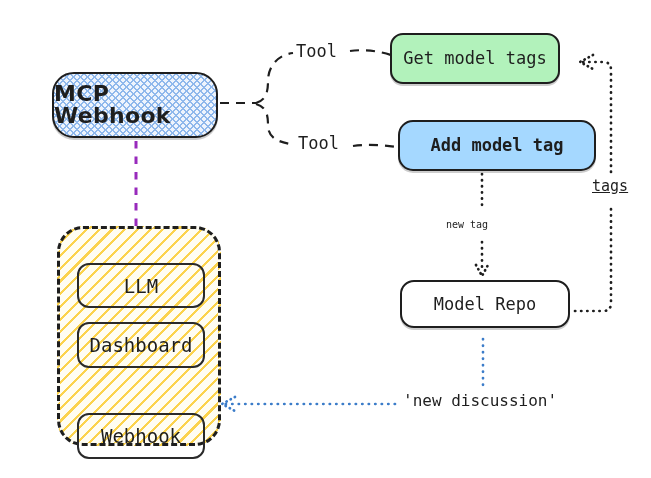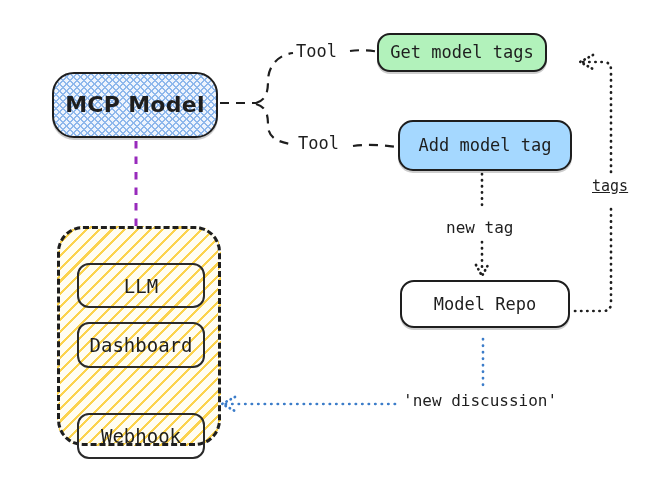--- a/index.html
+++ b/index.html
@@ -35,22 +35,22 @@
   .node-mcp{
     left:52px;top:72px;width:166px;height:66px;border-radius:22px;
     border-width:2.6px;
     background-color:#eef4fd;
     background-image:
       repeating-linear-gradient(45deg, var(--blue-hatch) 0 1.4px, transparent 1.4px 5px),
       repeating-linear-gradient(135deg, var(--blue-hatch) 0 1.4px, transparent 1.4px 5px);
     font-family:"DejaVu Sans","Liberation Sans",sans-serif;
     font-weight:800;font-size:22px;letter-spacing:.3px;
   }
-  .node-green{left:377px;top:33px;width:170px;height:39px;border-radius:13px;background:var(--green-fill);}
-  .node-blue{left:398px;top:120px;width:174px;height:51px;border-radius:15px;background:var(--blue-fill);}
+  .node-green{left:390px;top:33px;width:170px;height:51px;border-radius:13px;background:var(--green-fill);}
+  .node-blue{left:398px;top:120px;width:198px;height:51px;border-radius:15px;background:var(--blue-fill);font-weight:bold;}
   .node-repo{left:400px;top:280px;width:170px;height:48px;border-radius:14px;background:var(--white-fill);}
 
   .group{
     position:absolute;z-index:2;box-sizing:border-box;
     left:57px;top:226px;width:164px;height:220px;border-radius:26px;
     border:3.4px dashed var(--stroke);
     background-color:#fffdf2;
     background-image:repeating-linear-gradient(135deg, var(--yellow-hatch) 0 2.2px, transparent 2.2px 9px);
   }
   .subnode{
@@ -63,21 +63,21 @@
   .subnode-llm{top:263px;}
   .subnode-dashboard{top:322px;height:46px;}
   .subnode-webhook{top:381px;height:46px;margin-top:32px;}
 
   .edge-label{
     position:absolute;z-index:4;font-size:17px;line-height:1;white-space:nowrap;
   }
   .label-tool-top{left:296px;top:43px;}
   .label-tool-bottom{left:298px;top:135px;}
   .label-tags{left:592px;top:179px;font-size:15px;text-decoration:underline;}
-  .label-new-tag{left:446px;top:220px;font-size:16px;}
+  .label-new-tag{left:446px;top:220px;font-size:10px;}
   .label-new-discussion{left:403px;top:393px;font-size:16px;}
 </style>
 </head>
 <body>
 
 <div class="canvas">
 
   <svg class="connectors" width="651" height="478" viewBox="0 0 651 478">
 
     <path class="dash-black" d="M 220 103 H 256"></path>
@@ -98,21 +98,21 @@
 
     <path class="dot-black" d="M 575 311 H 603 Q 611 311 611 303 V 204"></path>
     <path class="dot-black" d="M 611 172 V 70 Q 611 62 603 62 H 583"></path>
     <path class="dot-black arrow" d="M 593 55 L 580 62 L 593 69"></path>
 
     <path class="dot-blue" d="M 483 339 V 386"></path>
     <path class="dot-blue" d="M 395 404 H 225"></path>
     <path class="dot-blue arrow" d="M 235 397 L 222 404 L 235 411"></path>
   </svg>
 
-  <div class="node node-mcp">MCP Model</div>
+  <div class="node node-mcp">MCP Webhook</div>
 
   <div class="node node-green">Get model tags</div>
 
   <div class="node node-blue">Add model tag</div>
 
   <div class="node node-repo">Model Repo</div>
 
   <div class="group"></div>
   <div class="subnode subnode-llm">LLM</div>
   <div class="subnode subnode-dashboard">Dashboard</div>

